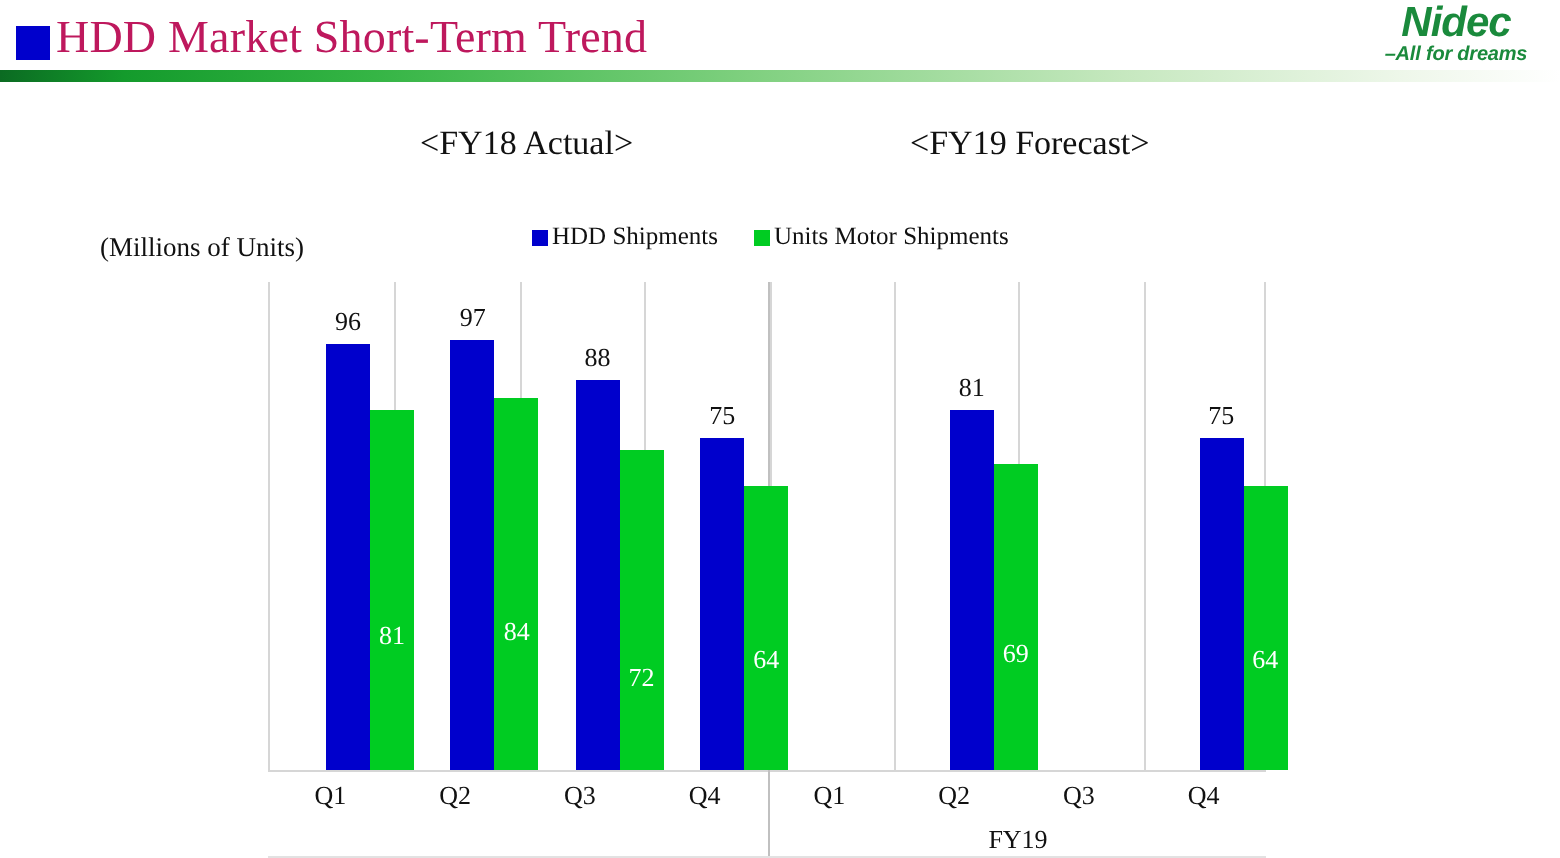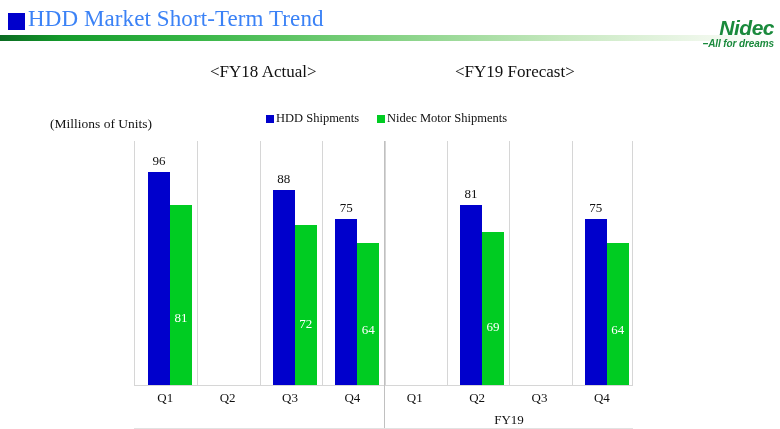--- a/index.html
+++ b/index.html
@@ -12,30 +12,30 @@
   }
 
   
   #header{position:absolute;left:0;top:0;width:780px;height:44px;}
   #title-bullet{
     position:absolute;left:8px;top:13px;width:17px;height:17px;
     background:#0000cc;
   }
   #page-title{
     position:absolute;left:28px;top:6px;
-    font-size:23px;color:#3b82f6;letter-spacing:.1px;
+    font-size:23px;color:#be185d;letter-spacing:.1px;
     white-space:nowrap;
   }
   #header-rule{
     position:absolute;left:0;top:35px;width:780px;height:6px;
     background:linear-gradient(to right,#0b6b22 0%,#149b2c 8%,#35b545 24%,#7fd07f 48%,#c6e8bf 72%,#eef7ea 90%,#ffffff 100%);
   }
 
   
-  #logo{position:absolute;right:6px;top:18px;width:92px;height:30px;text-align:right;}
+  #logo{position:absolute;right:6px;top:2px;width:92px;height:30px;text-align:center;}
   #logo-word{
     font-family:"Liberation Sans", sans-serif;
     font-style:italic;font-weight:bold;font-size:21px;
     color:#1a8a3c;line-height:20px;letter-spacing:-.5px;
     display:block;
   }
   #logo-tag{
     font-family:"Liberation Sans", sans-serif;
     font-size:10px;font-weight:bold;color:#1a8a3c;
     display:block;line-height:11px;letter-spacing:-.1px;font-style:italic;
@@ -76,21 +76,21 @@
   .cat-sep{
     position:absolute;top:0;width:1px;height:244px;background:#d6d6d6;
   }
   #group-divider{
     position:absolute;left:250px;top:0;width:1px;height:288px;background:#c0c0c0;
   }
   #baseline{
     position:absolute;left:0;top:244px;width:499px;height:1px;background:#d6d6d6;
   }
 
-  .slot{position:absolute;bottom:0;height:244px;width:50px;}
+  .slot{position:absolute;bottom:0;height:244px;width:50px;margin-left:15px;}
   .bar{position:absolute;bottom:0;}
   .bar-blue{background:#0000cc;left:14px;width:22px;}
   .bar-green{background:#00cc22;left:36px;width:22px;}
   .lbl-blue{
     position:absolute;left:8px;width:34px;text-align:center;
     font-size:13px;color:#111;
   }
   .lbl-green{
     position:absolute;left:36px;width:22px;text-align:center;
     font-size:13px;color:#ffffff;
@@ -133,21 +133,21 @@
 
 <div id="axis-unit">(Millions of Units)</div>
 
 <div id="legend">
   <div class="legend-item">
     <span class="legend-swatch sw-blue"></span>
     <span>HDD Shipments</span>
   </div>
   <div class="legend-item">
     <span class="legend-swatch sw-green"></span>
-    <span>Nidec Motor Shipments</span>
+    <span>Units Motor Shipments</span>
   </div>
 </div>
 
 <div id="chart">
   <div id="plot">
       <div class="cat-sep" style="left: 62.375px;"></div>
       <div class="cat-sep" style="left: 124.75px;"></div>
       <div class="cat-sep" style="left: 187.125px;"></div>
       <div class="cat-sep" style="left: 249.5px;"></div>
       <div class="cat-sep" style="left: 311.875px;"></div>
@@ -155,25 +155,31 @@
       <div class="cat-sep" style="left: 436.625px;"></div>
     </div>
   <div id="baseline"></div>
   <div id="group-divider"></div>
 <div class="slot" style="left: 0px;">
       <div class="bar bar-blue" style="height: 213px;"></div>
       <div class="bar bar-green" style="height: 180px;"></div>
       <div class="lbl-blue" style="bottom: 216px;">96</div>
       <div class="lbl-green" style="bottom: 59px;">81</div>
     </div>
+    <div class="slot" style="left: 62.375px;">
+      <div class="bar bar-blue" style="height: 215px;"></div>
+      <div class="bar bar-green" style="height: 186px;"></div>
+      <div class="lbl-blue" style="bottom: 218px;">97</div>
+      <div class="lbl-green" style="bottom: 61px;">84</div>
+    </div>
     <div class="slot" style="left: 124.75px;">
       <div class="bar bar-blue" style="height: 195px;"></div>
       <div class="bar bar-green" style="height: 160px;"></div>
       <div class="lbl-blue" style="bottom: 198px;">88</div>
-      <div class="lbl-green" style="bottom: 53px;">72</div>
+      <div class="lbl-green" style="bottom: 38px;">72</div>
     </div>
     <div class="slot" style="left: 187.125px;">
       <div class="bar bar-blue" style="height: 166px;"></div>
       <div class="bar bar-green" style="height: 142px;"></div>
       <div class="lbl-blue" style="bottom: 169px;">75</div>
       <div class="lbl-green" style="bottom: 47px;">64</div>
     </div>
     <div class="slot" style="left: 311.875px;">
       <div class="bar bar-blue" style="height: 180px;"></div>
       <div class="bar bar-green" style="height: 153px;"></div>

